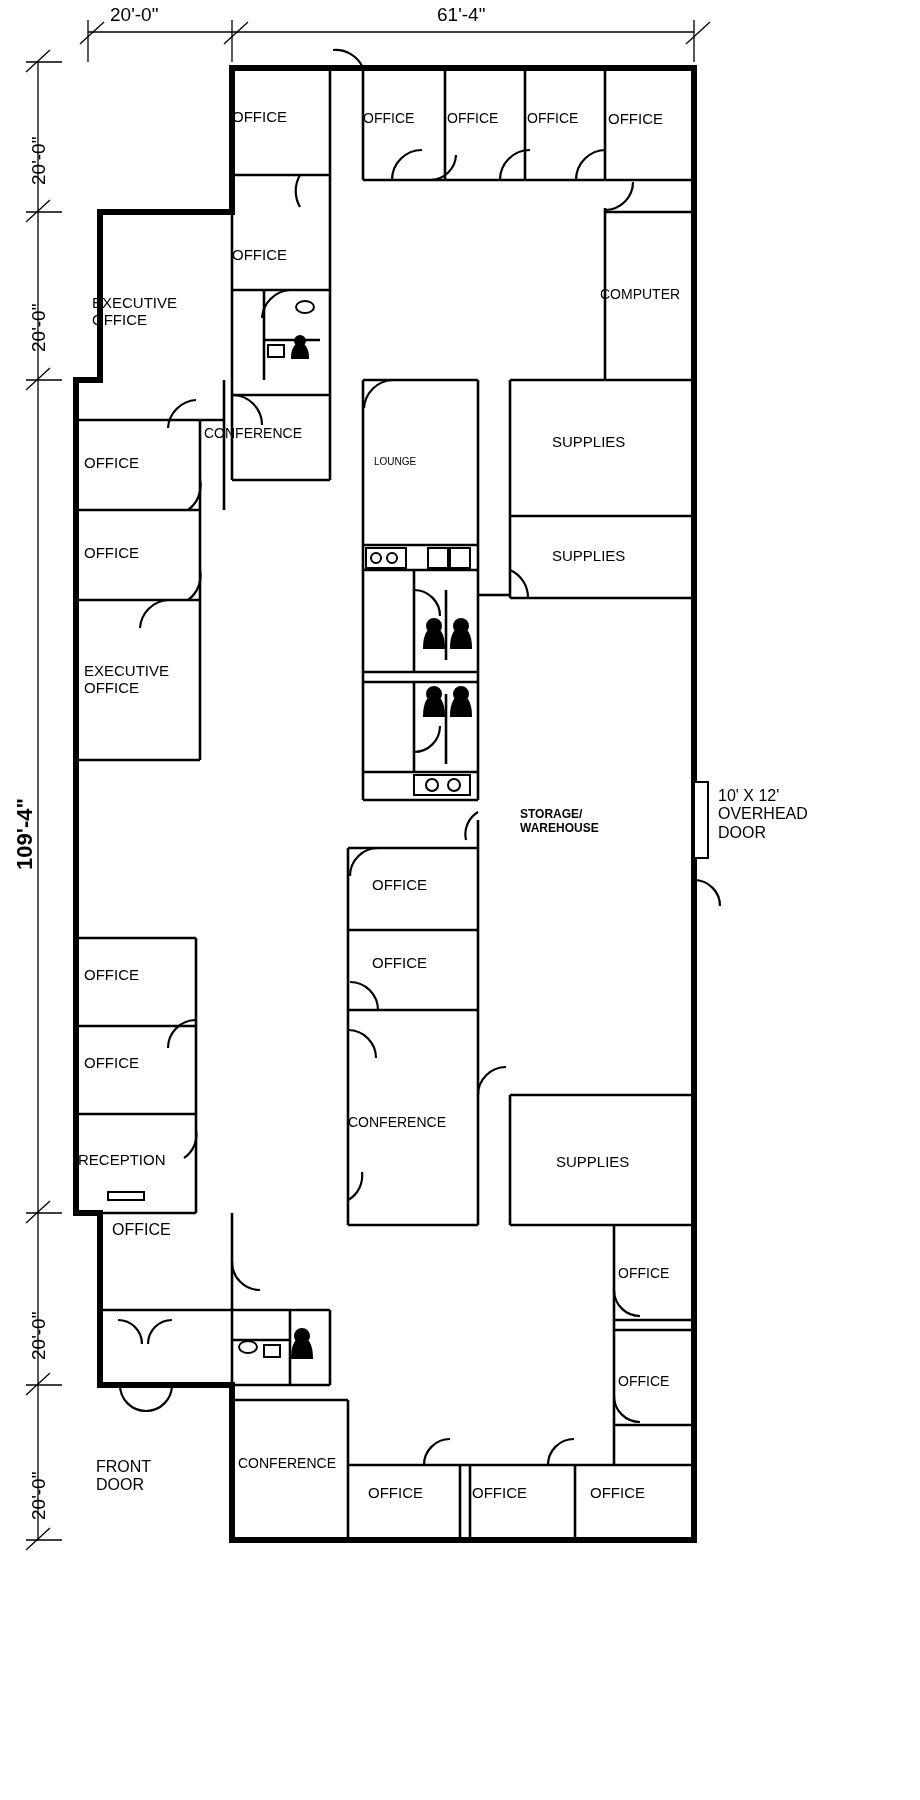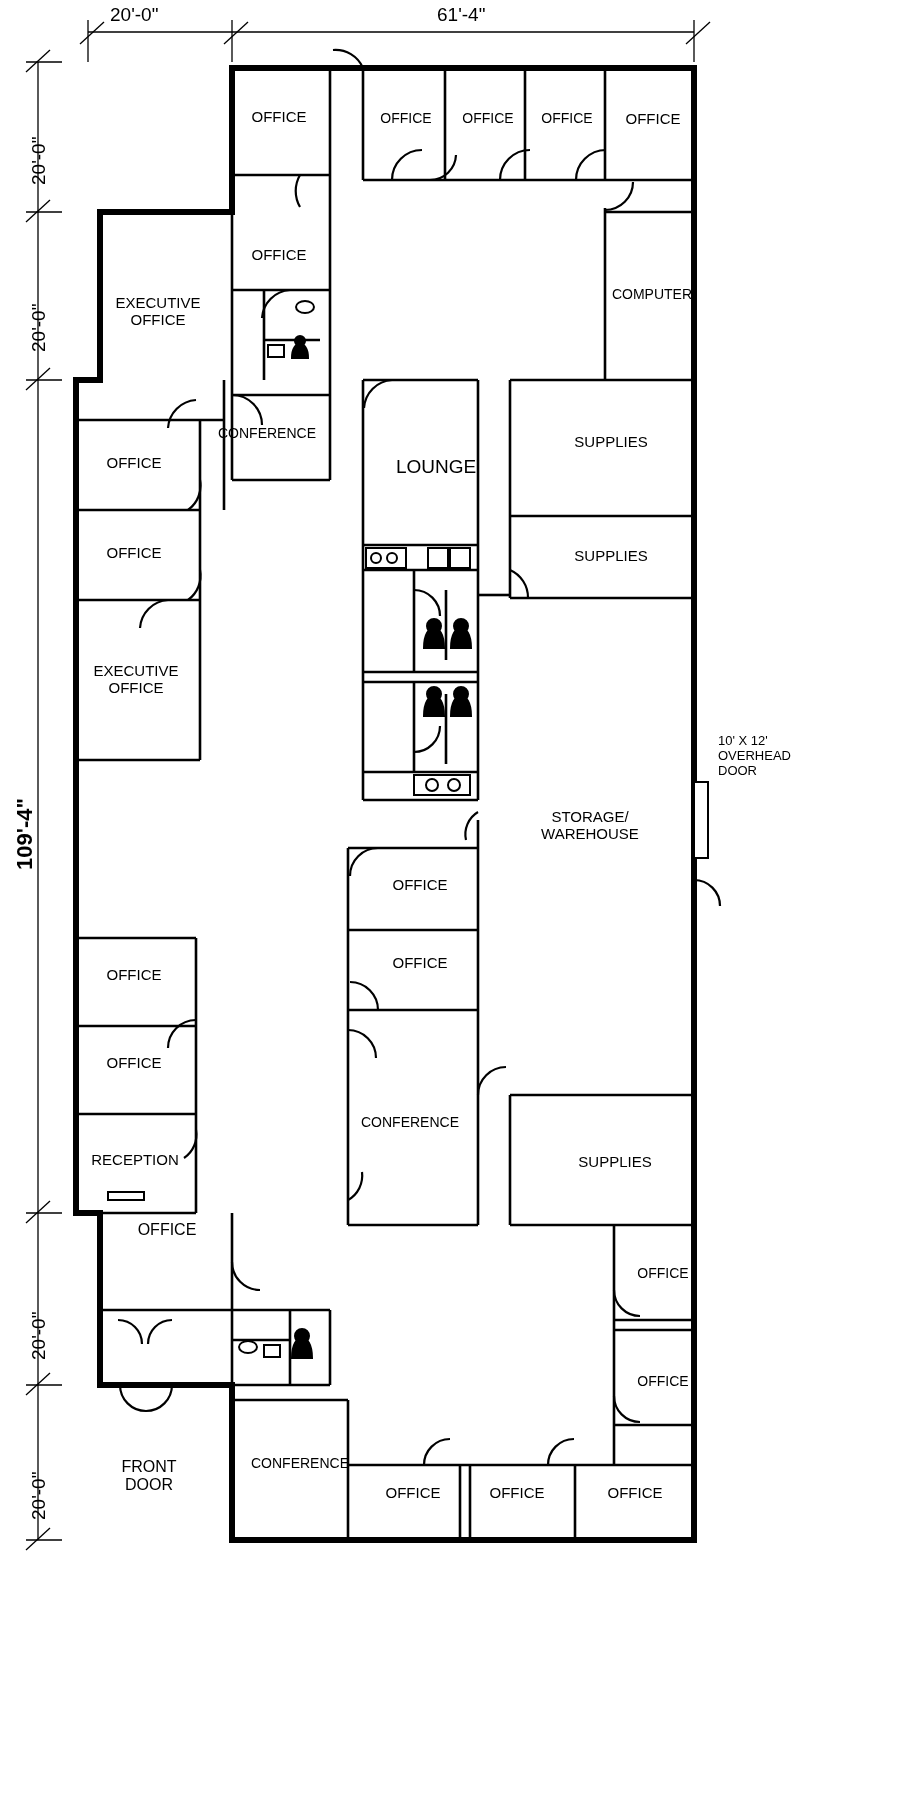--- a/index.html
+++ b/index.html
@@ -21,21 +21,20 @@
   }
   svg.plan {
     position: absolute;
     left: 0;
     top: 0;
     width: 920px;
     height: 1800px;
   }
   .room-label {
     position: absolute;
-    text-align: center;
     font-family: "Liberation Sans", sans-serif;
     color: #000000;
     line-height: 1.15;
     white-space: pre-line;
     pointer-events: none;
   }
   .dim-label {
     position: absolute;
     font-family: "Liberation Sans", sans-serif;
     color: #000000;
@@ -244,44 +243,44 @@
 
   <div class="dim-label" style="left:110px; top:4px; font-size:19px;">20'-0"</div>
   <div class="dim-label" style="left:437px; top:4px; font-size:19px;">61'-4"</div>
 
   <div class="dim-label dim-vert" style="left:28px; top:185px; font-size:19px; transform: rotate(-90deg);">20'-0"</div>
   <div class="dim-label dim-vert" style="left:28px; top:352px; font-size:19px; transform: rotate(-90deg);">20'-0"</div>
   <div class="dim-label dim-vert" style="left:12px; top:870px; font-size:22px; font-weight:bold; transform: rotate(-90deg);">109'-4"</div>
   <div class="dim-label dim-vert" style="left:28px; top:1360px; font-size:19px; transform: rotate(-90deg);">20'-0"</div>
   <div class="dim-label dim-vert" style="left:28px; top:1520px; font-size:19px; transform: rotate(-90deg);">20'-0"</div>
 
-  <div class="room-label" style="left:718px; top:734px; width:100px; text-align:left; font-size:13px;">10' X 12'
+  <div class="room-label" style="left:718px; top:787px; width:100px; text-align:left; font-size:16px;">10' X 12'
 OVERHEAD
 DOOR</div>
   <div class="room-label" style="left:96px; top:1414px; width:106px; font-size:16px;margin-top:44px;">FRONT
 DOOR</div>
 
   <div class="room-label" style="left:232px; top:108px; width:94px; font-size:15px;">OFFICE</div>
   <div class="room-label" style="left:363px; top:110px; width:86px; font-size:14px;">OFFICE</div>
   <div class="room-label" style="left:447px; top:110px; width:82px; font-size:14px;">OFFICE</div>
   <div class="room-label" style="left:527px; top:110px; width:80px; font-size:14px;">OFFICE</div>
   <div class="room-label" style="left:608px; top:110px; width:90px; font-size:15px;">OFFICE</div>
   <div class="room-label" style="left:232px; top:246px; width:94px; font-size:15px;">OFFICE</div>
   <div class="room-label" style="left:92px; top:294px; width:132px; font-size:15px;">EXECUTIVE
 OFFICE</div>
   <div class="room-label" style="left:600px; top:286px; width:104px; font-size:14px;">COMPUTER</div>
   <div class="room-label" style="left:204px; top:425px; width:126px; font-size:14px;">CONFERENCE</div>
   <div class="room-label" style="left:552px; top:433px; width:118px; font-size:15px;">SUPPLIES</div>
-  <div class="room-label" style="left:388px; top:456px; width:96px; font-size:19px;">LOUNGE</div>
+  <div class="room-label" style="left:374px; top:456px; width:96px; font-size:10px;">LOUNGE</div>
   <div class="room-label" style="left:84px; top:454px; width:100px; font-size:15px;">OFFICE</div>
   <div class="room-label" style="left:552px; top:547px; width:118px; font-size:15px;">SUPPLIES</div>
   <div class="room-label" style="left:84px; top:544px; width:100px; font-size:15px;">OFFICE</div>
   <div class="room-label" style="left:84px; top:662px; width:104px; font-size:15px;">EXECUTIVE
 OFFICE</div>
-  <div class="room-label" style="left:520px; top:808px; width:140px; font-size:15px;">STORAGE/
+  <div class="room-label" style="left:520px; top:808px; width:140px; font-size:12px;font-weight:bold;">STORAGE/
 WAREHOUSE</div>
   <div class="room-label" style="left:372px; top:876px; width:96px; font-size:15px;">OFFICE</div>
   <div class="room-label" style="left:84px; top:966px; width:100px; font-size:15px;">OFFICE</div>
   <div class="room-label" style="left:372px; top:954px; width:96px; font-size:15px;">OFFICE</div>
   <div class="room-label" style="left:84px; top:1054px; width:100px; font-size:15px;">OFFICE</div>
   <div class="room-label" style="left:348px; top:1114px; width:124px; font-size:14px;">CONFERENCE</div>
   <div class="room-label" style="left:556px; top:1153px; width:118px; font-size:15px;">SUPPLIES</div>
   <div class="room-label" style="left:78px; top:1151px; width:114px; font-size:15px;">RECEPTION</div>
   <div class="room-label" style="left:112px; top:1221px; width:110px; font-size:16px;">OFFICE</div>
   <div class="room-label" style="left:618px; top:1265px; width:90px; font-size:14px;">OFFICE</div>

